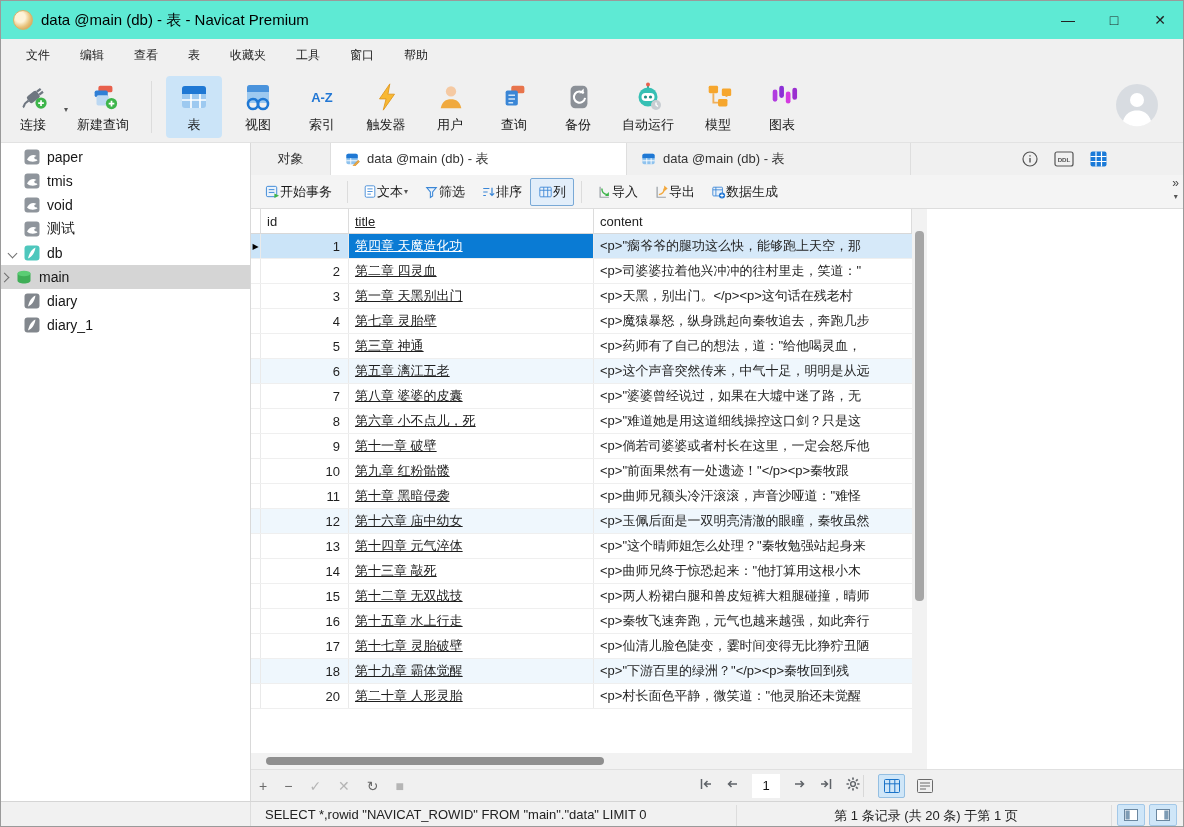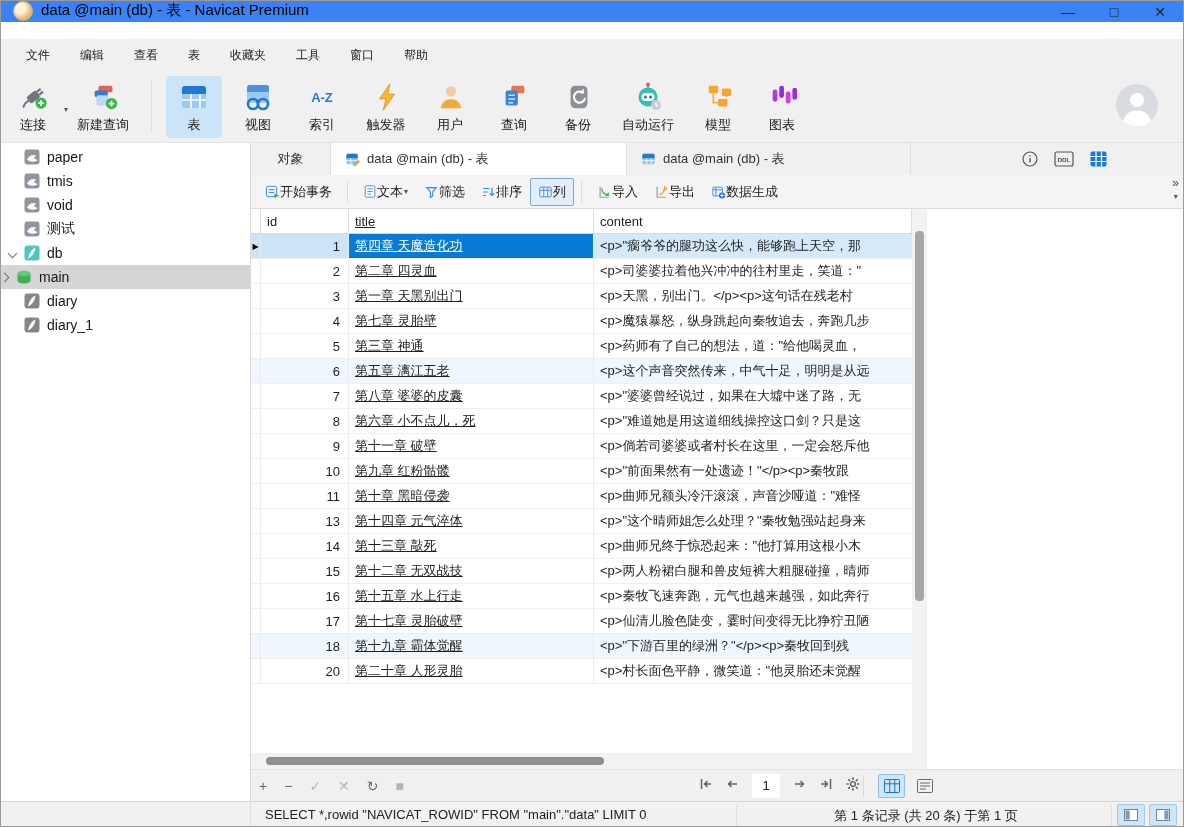--- a/index.html
+++ b/index.html
@@ -1,21 +1,21 @@
 <!DOCTYPE html>
 <html><head>
 <meta charset="utf-8">
 <style>
   * { box-sizing: border-box; margin: 0; padding: 0; }
   html,body { width:1184px; height:827px; }
   body { font-family:"Liberation Sans","DejaVu Sans",sans-serif; font-size:13px; color:#1f1f1f; background:#fff; }
   .window { position:relative; width:1184px; height:827px; background:#fff; border:1px solid #9a9a9a; overflow:hidden; }
 
   
-  .titlebar { position:absolute; left:0; top:0; width:100%; height:21px; background:#3b82f6; display:flex; align-items:flex-start; }
+  .titlebar { position:absolute; left:0; top:0; width:100%; height:38px; background:#5eead4; display:flex; align-items:center; }
   .app-logo { width:20px; height:20px; margin:0 8px 0 12px; border-radius:50%;
     background:radial-gradient(circle at 35% 35%, #fdf3d8 30%, #e8c27a 60%, #c79043 100%);
     border:1px solid #d8b36a; }
   .title-text { font-size:15px; color:#000; }
   .win-controls { margin-left:auto; display:flex; height:100%; }
   .win-btn { width:46px; height:100%; display:flex; align-items:center; justify-content:center; font-size:14px; color:#222; }
 
   
   .menubar { position:absolute; left:0; top:38px; width:100%; height:32px; background:#f0f0f0; display:flex; align-items:center; padding-left:10px; }
   .menu-item { padding:5px 15px; font-size:12px; color:#1b1b1b; }
@@ -537,20 +537,26 @@
             <div class="gcell c-gutter"></div>
             <div class="gcell c-id">10</div>
             <div class="gcell c-title">第九章 红粉骷髅</div>
             <div class="gcell c-content">&lt;p&gt;"前面果然有一处遗迹！"&lt;/p&gt;&lt;p&gt;秦牧跟</div>
           </div>
           <div class="grow">
             <div class="gcell c-gutter"></div>
             <div class="gcell c-id">11</div>
             <div class="gcell c-title">第十章 黑暗侵袭</div>
             <div class="gcell c-content">&lt;p&gt;曲师兄额头冷汗滚滚，声音沙哑道："难怪</div>
+          </div>
+          <div class="grow tinted">
+            <div class="gcell c-gutter"></div>
+            <div class="gcell c-id">12</div>
+            <div class="gcell c-title">第十六章 庙中幼女</div>
+            <div class="gcell c-content">&lt;p&gt;玉佩后面是一双明亮清澈的眼瞳，秦牧虽然</div>
           </div>
           <div class="grow">
             <div class="gcell c-gutter"></div>
             <div class="gcell c-id">13</div>
             <div class="gcell c-title">第十四章 元气淬体</div>
             <div class="gcell c-content">&lt;p&gt;"这个晴师姐怎么处理？"秦牧勉强站起身来</div>
           </div>
           <div class="grow">
             <div class="gcell c-gutter"></div>
             <div class="gcell c-id">14</div>

